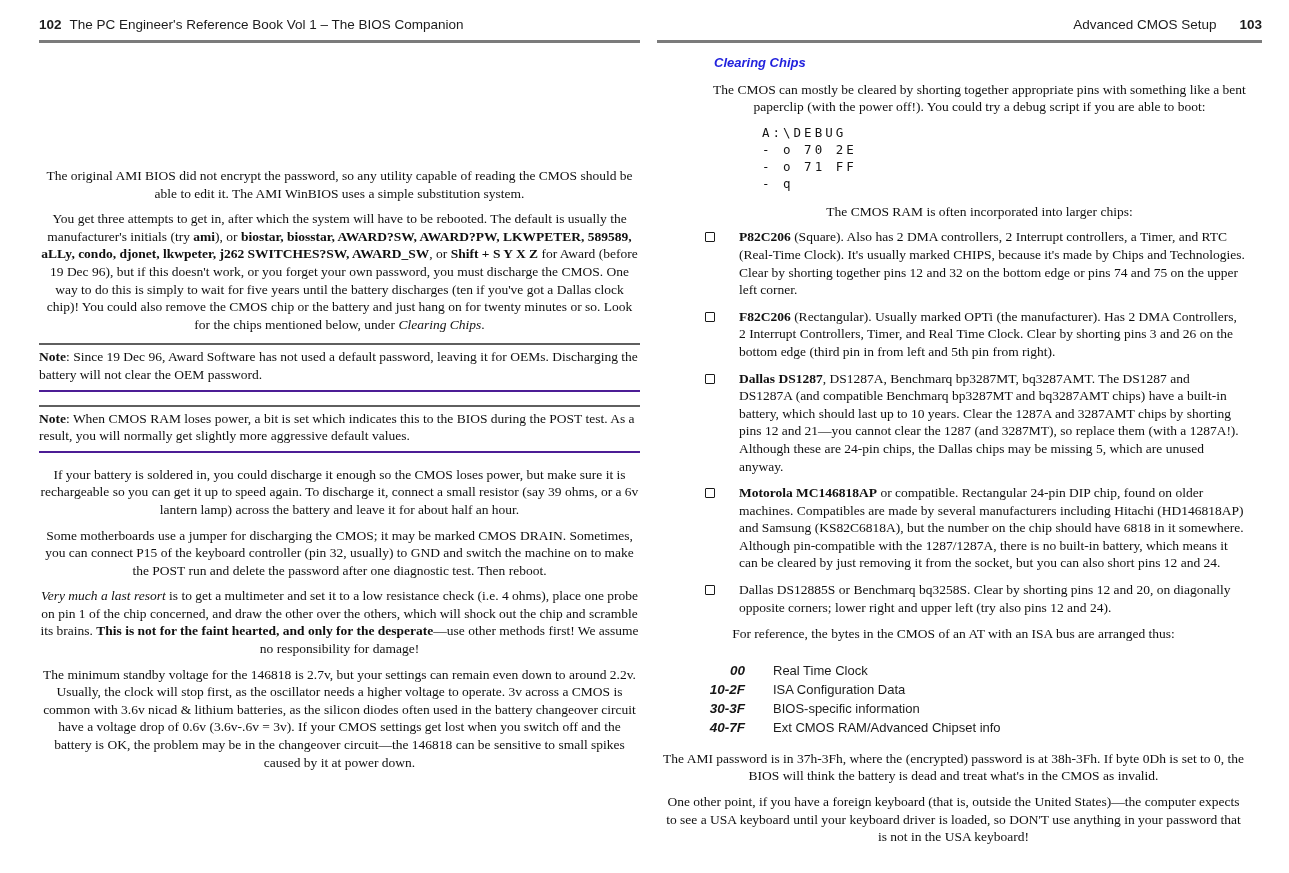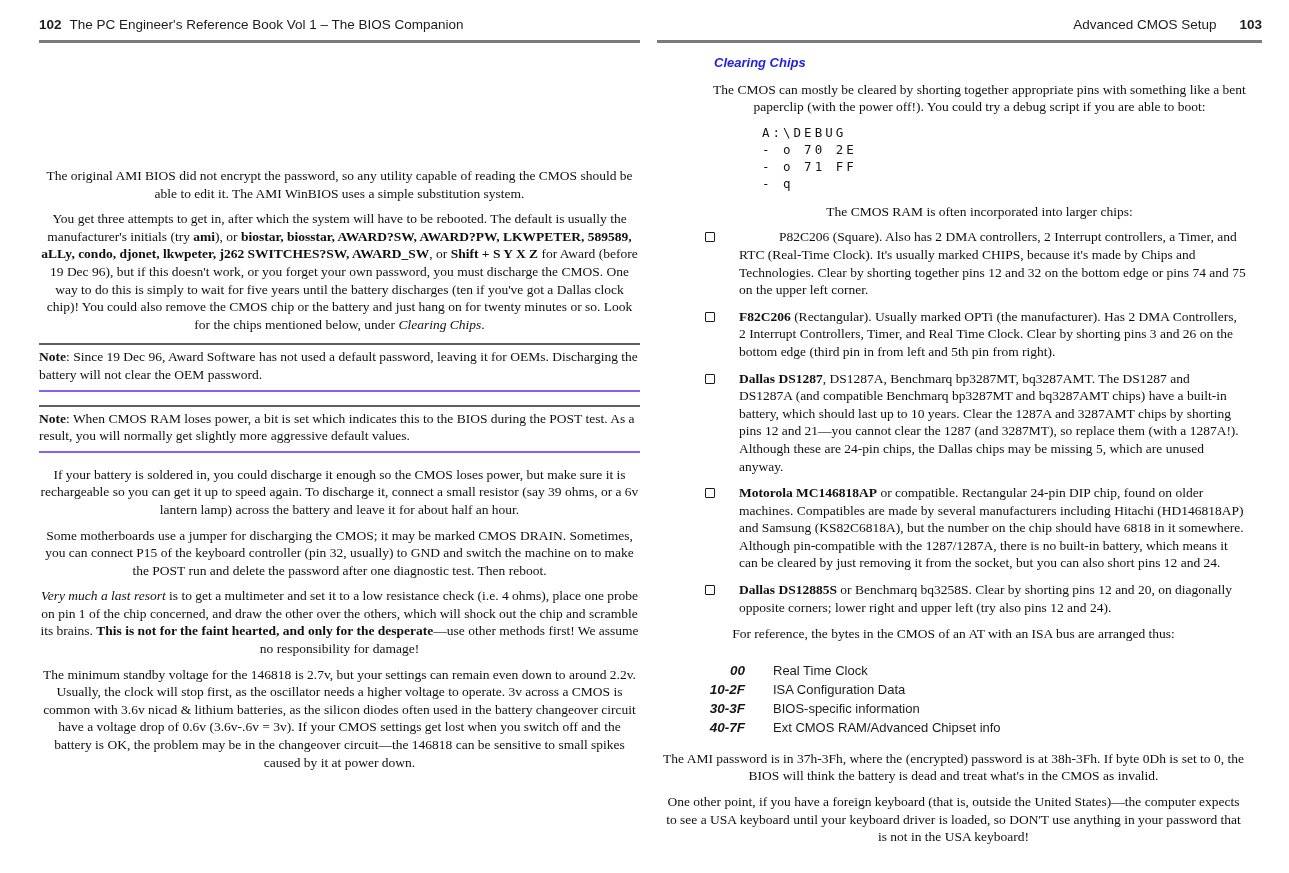--- a/index.html
+++ b/index.html
@@ -18,21 +18,21 @@
   }
   .hdr .num{font-weight:bold;}
   .hdr-right{justify-content:flex-end;}
 
   .body-serif{font-size:13.5px;line-height:17.6px;}
   .para{margin:0 0 8px 0;text-align:center;}
   .left-body{margin-top:124px;}
   .right-body{margin-top:11px;}
 
   .notebox{
-    border-top:2px solid #5f5f5f;border-bottom:2px solid #8b5cf6;
+    border-top:2px solid #5f5f5f;border-bottom:2px solid #4c1d95;
     padding:3px 0 6px 0;margin:10px 0 13px 0;
   }
 
   .sec-head{
     font-family:"Liberation Sans","DejaVu Sans",sans-serif;
     font-style:italic;font-weight:bold;font-size:13px;
     margin:0 0 9px 57px;
   }
   .indent{margin-left:56px;}
   .outdent{margin-left:4px;}
@@ -90,37 +90,37 @@
     <div class="code">
       <div>A:\DEBUG</div>
       <div>- o 70 2E</div>
       <div>- o 71 FF</div>
       <div>- q</div>
     </div>
     <p class="para indent"><span>The CMOS RAM is often incorporated into larger chips:</span></p>
 
     <div class="bullet">
       <span class="box"></span>
-      <span class="bt"><span style="font-weight: normal; margin-left: 40px;">P82C206</span><span> (Square). Also has 2 DMA controllers, 2 Interrupt controllers, a Timer, and RTC (Real-Time Clock). It's usually marked CHIPS, because it's made by Chips and Technologies. Clear by shorting together pins 12 and 32 on the bottom edge or pins 74 and 75 on the upper left corner.</span></span>
+      <span class="bt"><span style="font-weight: bold;">P82C206</span><span> (Square). Also has 2 DMA controllers, 2 Interrupt controllers, a Timer, and RTC (Real-Time Clock). It's usually marked CHIPS, because it's made by Chips and Technologies. Clear by shorting together pins 12 and 32 on the bottom edge or pins 74 and 75 on the upper left corner.</span></span>
     </div>
     <div class="bullet">
       <span class="box"></span>
       <span class="bt"><span style="font-weight: bold; margin-top: 12px;">F82C206</span><span> (Rectangular). Usually marked OPTi (the manufacturer). Has 2 DMA Controllers, 2 Interrupt Controllers, Timer, and Real Time Clock. Clear by shorting pins 3 and 26 on the bottom edge (third pin in from left and 5th pin from right).</span></span>
     </div>
     <div class="bullet">
       <span class="box"></span>
       <span class="bt"><span style="font-weight: bold;">Dallas DS1287</span><span>, DS1287A, Benchmarq bp3287MT, bq3287AMT. The DS1287 and DS1287A (and compatible Benchmarq bp3287MT and bq3287AMT chips) have a built-in battery, which should last up to 10 years. Clear the 1287A and 3287AMT chips by shorting pins 12 and 21—you cannot clear the 1287 (and 3287MT), so replace them (with a 1287A!). Although these are 24-pin chips, the Dallas chips may be missing 5, which are unused anyway.</span></span>
     </div>
     <div class="bullet">
       <span class="box"></span>
       <span class="bt"><span style="font-weight: bold;">Motorola MC146818AP</span><span> or compatible. Rectangular 24-pin DIP chip, found on older machines. Compatibles are made by several manufacturers including Hitachi (HD146818AP) and Samsung (KS82C6818A), but the number on the chip should have 6818 in it somewhere. Although pin-compatible with the 1287/1287A, there is no built-in battery, which means it can be cleared by just removing it from the socket, but you can also short pins 12 and 24.</span></span>
     </div>
     <div class="bullet">
       <span class="box"></span>
-      <span class="bt"><span style="font-weight: bold;">Dallas DS12885S</span><span> or Benchmarq bq3258S. Clear by shorting pins 12 and 20, on diagonally opposite corners; lower right and upper left (try also pins 12 and 24).</span></span>
+      <span class="bt"><span style="font-weight: normal;">Dallas DS12885S</span><span> or Benchmarq bq3258S. Clear by shorting pins 12 and 20, on diagonally opposite corners; lower right and upper left (try also pins 12 and 24).</span></span>
     </div>
 
     <p class="para outdent"><span>For reference, the bytes in the CMOS of an AT with an ISA bus are arranged thus:</span></p>
 
     <div class="byte-table">
       <div class="trow">
         <span class="tkey">00</span>
         <span class="tval">Real Time Clock</span>
       </div>
       <div class="trow">

